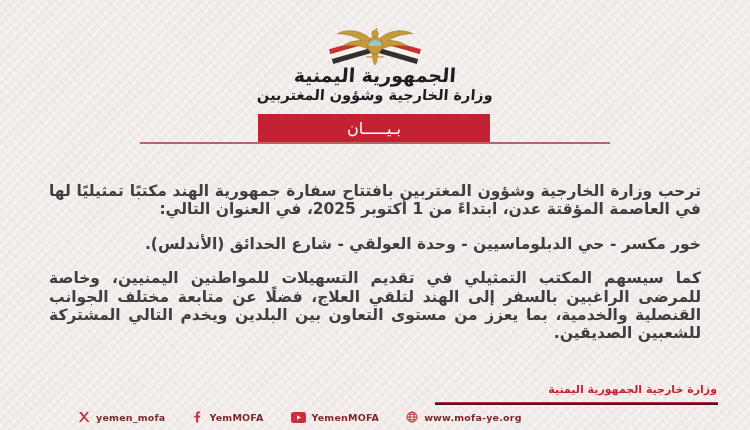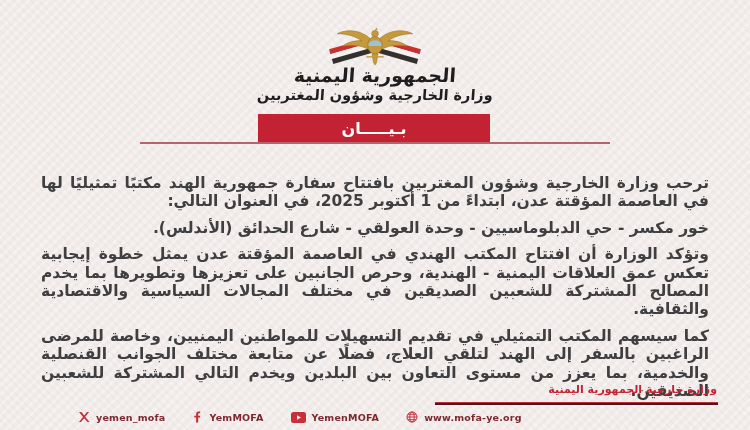--- a/index.html
+++ b/index.html
@@ -25,38 +25,38 @@
     text-align:center;font-size:14.5px;font-weight:bold;color:#1e1d1f;
     direction:rtl;letter-spacing:.3px;
     transform:skewX(-4deg);
   }
   .banner{
     position:absolute;left:258px;top:114px;width:232px;height:29px;
     background:#c22232;
     display:flex;align-items:center;justify-content:center;
   }
   .banner-label{
-    color:#ffffff;font-size:16px;font-weight:bold;direction:rtl;letter-spacing:1px;
+    color:#ffffff;font-size:16px;font-weight:normal;direction:rtl;letter-spacing:1px;
   }
   .banner-underline{
     position:absolute;left:140px;top:142px;width:470px;height:2px;
     background:#b4646d;
   }
   .date-row{
     position:absolute;left:0;top:147px;width:750px;
     display:flex;justify-content:center;gap:6px;
     font-size:17px;font-weight:bold;color:#c22232;
     direction:ltr;
   }
   .body-text{
     position:absolute;left:33px;top:166px;width:684px;
     direction:rtl;text-align:justify;
     font-size:15.5px;line-height:18.4px;font-weight:bold;color:#3f3e40;
   }
-  .body-text p{margin:8px;}
+  .body-text p{margin:16px;}
   .footer-ministry{
     position:absolute;right:33px;top:383px;
     font-size:11px;font-weight:bold;color:#c22433;direction:rtl;
   }
   .footer-line{
     position:absolute;left:435px;top:402px;width:283px;height:3px;
     background:linear-gradient(#c0303a 0 1px, #47171d 1px 3px);
   }
   .social-row{
     position:absolute;left:78px;top:411px;
@@ -102,21 +102,20 @@
 
   <div class="banner">
     <span class="banner-label">بـيـــــان</span>
   </div>
   <div class="banner-underline"></div>
 
 
   <div class="body-text">
     <p>ترحب وزارة الخارجية وشؤون المغتربين بافتتاح سفارة جمهورية الهند مكتبًا تمثيليًا لها في العاصمة المؤقتة عدن، ابتداءً من 1 أكتوبر 2025، في العنوان التالي:</p>
     <p>خور مكسر - حي الدبلوماسيين - وحدة العولقي - شارع الحدائق (الأندلس).</p>
-    <p>وتؤكد الوزارة أن افتتاح المكتب الهندي في العاصمة المؤقتة عدن يمثل خطوة إيجابية تعكس عمق العلاقات اليمنية - الهندية، وحرص الجانبين على تعزيزها وتطويرها بما يخدم المصالح المشتركة للشعبين الصديقين في مختلف المجالات السياسية والاقتصادية والثقافية.</p>
     <p>كما سيسهم المكتب التمثيلي في تقديم التسهيلات للمواطنين اليمنيين، وخاصة للمرضى الراغبين بالسفر إلى الهند لتلقي العلاج، فضلًا عن متابعة مختلف الجوانب القنصلية والخدمية، بما يعزز من مستوى التعاون بين البلدين ويخدم التالي المشتركة للشعبين الصديقين.</p>
   </div>
 
   <div class="footer-ministry">وزارة خارجية الجمهورية اليمنية</div>
   <div class="footer-line"></div>
 
   <div class="social-row">
 
     <div class="social-item">
       <svg class="ico" width="12" height="12" viewBox="0 0 24 24">

